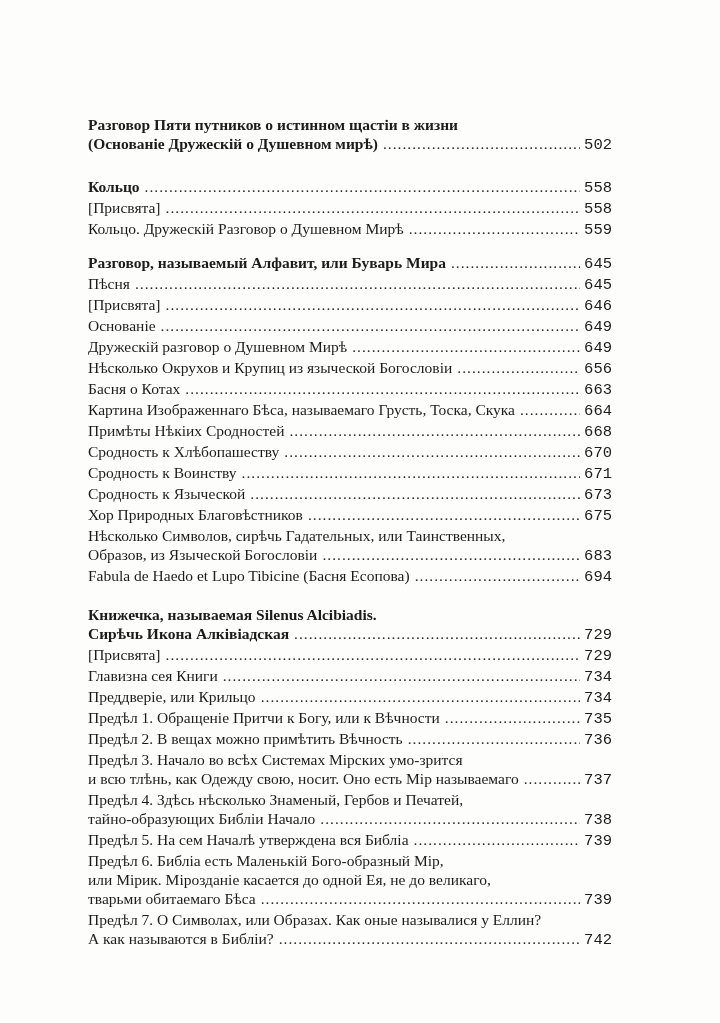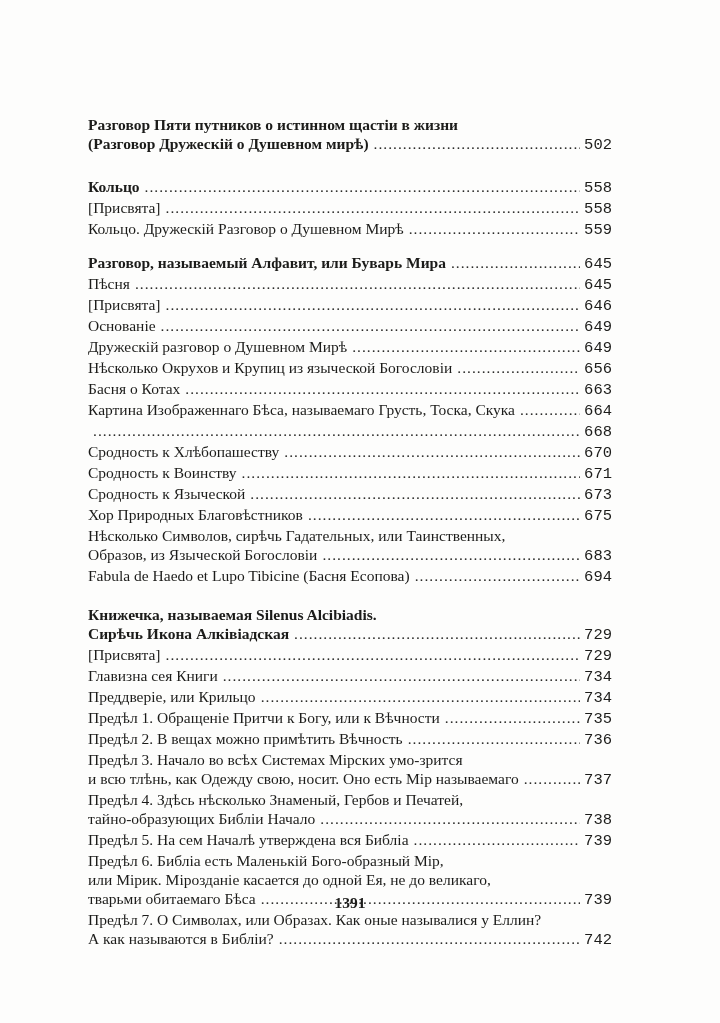--- a/index.html
+++ b/index.html
@@ -66,21 +66,21 @@
 </head>
 <body>
 
 <div class="book-page">
   <div class="toc">
       <div class="toc-block">
         <div class="toc-row bold">
           <span class="title">Разговор Пяти путников о истинном щастіи в жизни</span>
         </div>
         <div class="toc-row bold">
-          <span class="title">(Разговор Дружескій о Душевном мирѣ)</span>
+          <span class="title">(Основаніе Дружескій о Душевном мирѣ)</span>
           <span class="leader"></span>
           <span class="pagenum">502</span>
         </div>
       </div>
       <div class="toc-block gap-lg">
         <div class="toc-row bold">
           <span class="title">Кольцо</span>
           <span class="leader"></span>
           <span class="pagenum">558</span>
         </div>
@@ -130,20 +130,21 @@
           <span class="title">Басня о Котах</span>
           <span class="leader"></span>
           <span class="pagenum">663</span>
         </div>
         <div class="toc-row">
           <span class="title">Картина Изображеннаго Бѣса, называемаго Грусть, Тоска, Скука</span>
           <span class="leader"></span>
           <span class="pagenum">664</span>
         </div>
         <div class="toc-row">
+          <span class="title">Примѣты Нѣкіих Сродностей</span>
           <span class="leader"></span>
           <span class="pagenum">668</span>
         </div>
         <div class="toc-row">
           <span class="title">Сродность к Хлѣбопашеству</span>
           <span class="leader"></span>
           <span class="pagenum">670</span>
         </div>
         <div class="toc-row">
           <span class="title">Сродность к Воинству</span>
@@ -243,14 +244,13 @@
         <div class="toc-row">
           <span class="title">Предѣл 7. О Символах, или Образах. Как оные называлися у Еллин?</span>
         </div>
         <div class="toc-row">
           <span class="title">А как называются в Библіи?</span>
           <span class="leader"></span>
           <span class="pagenum">742</span>
         </div>
       </div>
     </div>
-  <div class="page-footer">1391</div>
 </div>
 
 </body></html>

